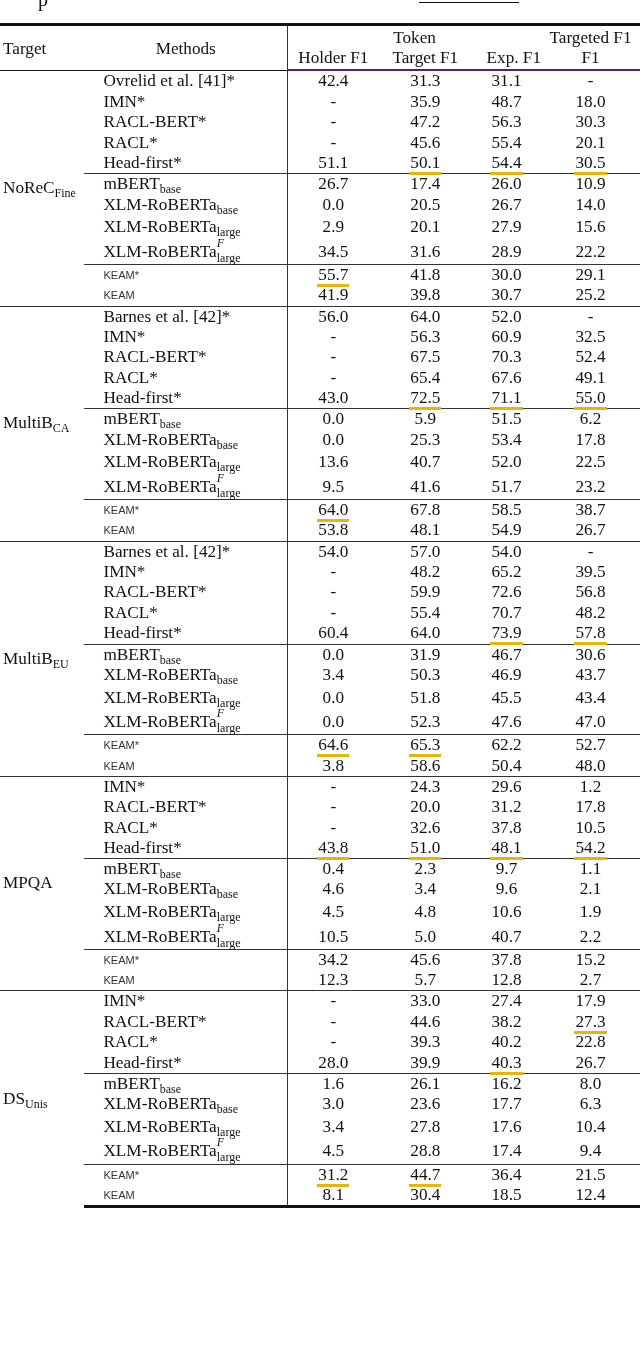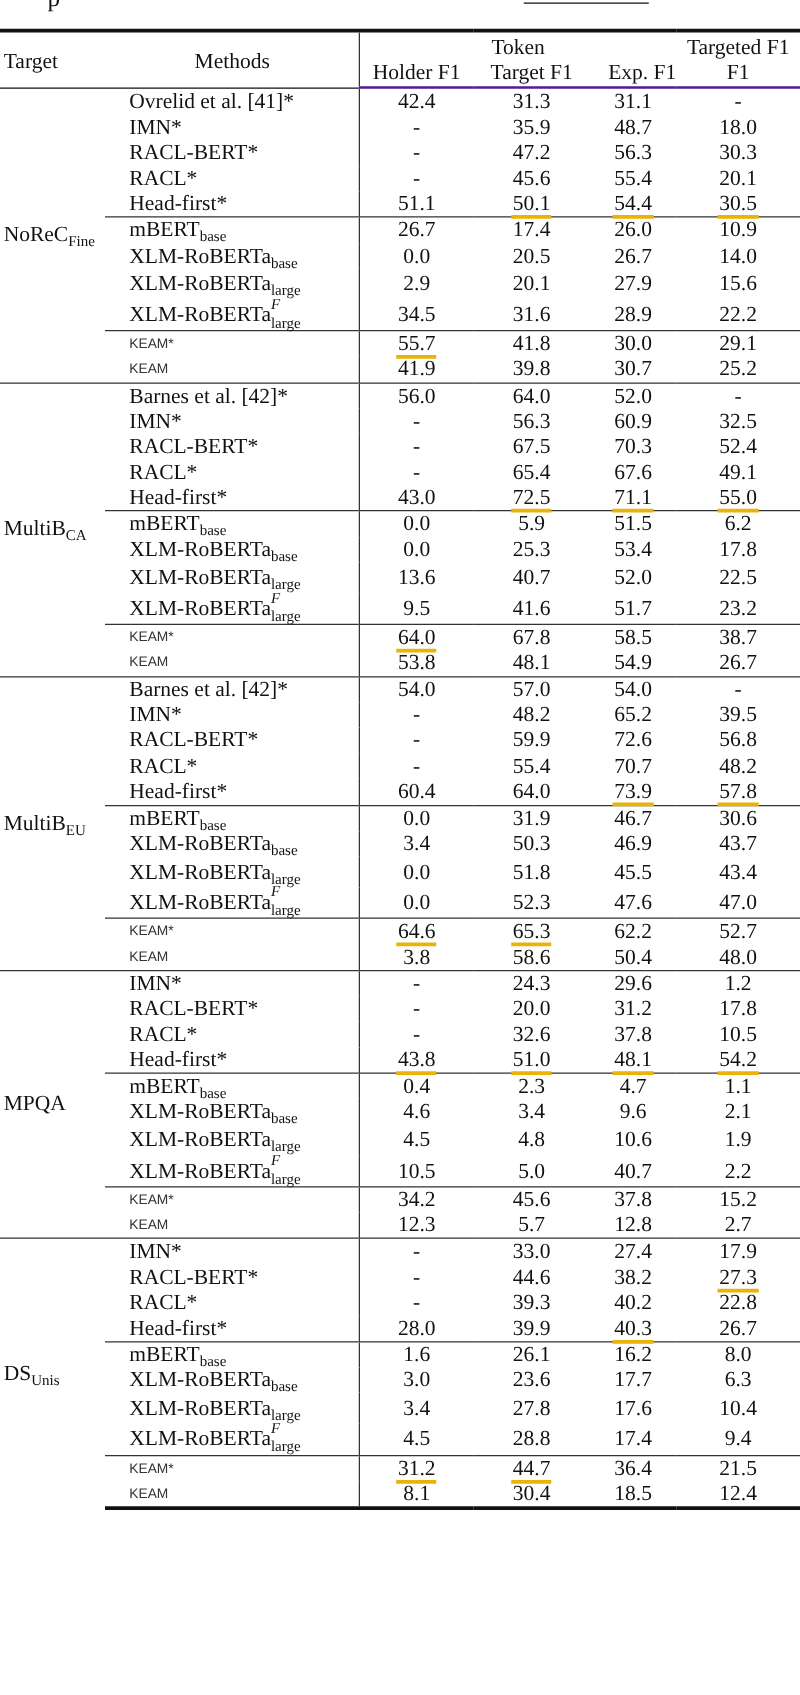--- a/index.html
+++ b/index.html
@@ -360,21 +360,21 @@
         <td class="method mcol vline"><span>Head-first*</span></td>
         <td class="num c1 mcol"><span class="ul">43.8</span></td>
         <td class="num c2 mcol"><span class="ul">51.0</span></td>
         <td class="num c3 mcol"><span class="ul">48.1</span></td>
         <td class="num c4 mcol"><span class="ul">54.2</span></td>
       </tr>
       <tr class="row sep-method">
         <td class="method mcol vline"><span>mBERT</span><span class="sub">base</span></td>
         <td class="num c1 mcol"><span>0.4</span></td>
         <td class="num c2 mcol"><span>2.3</span></td>
-        <td class="num c3 mcol"><span>4.7</span></td>
+        <td class="num c3 mcol"><span>9.7</span></td>
         <td class="num c4 mcol"><span>1.1</span></td>
       </tr>
       <tr class="row">
         <td class="method mcol vline"><span>XLM-RoBERTa</span><span class="sub">base</span></td>
         <td class="num c1 mcol"><span>4.6</span></td>
         <td class="num c2 mcol"><span>3.4</span></td>
         <td class="num c3 mcol"><span>9.6</span></td>
         <td class="num c4 mcol"><span>2.1</span></td>
       </tr>
       <tr class="row tall">

